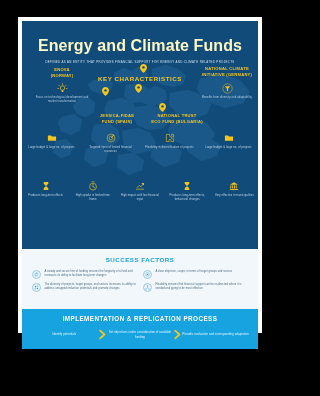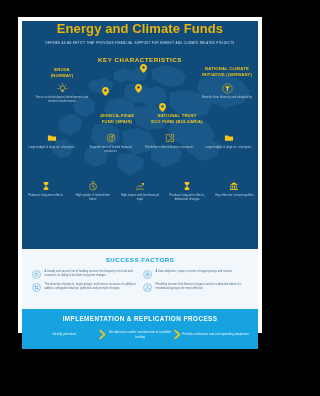--- a/index.html
+++ b/index.html
@@ -22,24 +22,25 @@
   }
   .map-layer {
     position:absolute; inset:0;
     opacity:.30;
     pointer-events:none;
   }
   .hero-inner { position:relative; z-index:2; }
 
   .title {
     text-align:center;
-    color:#eab308;
-    font-size:13px;
+    color:#fef9c3;
+    font-size:16px;
     font-weight:bold;
     letter-spacing:.1px;
+    padding-top:16px;
   }
   .subtitle {
     text-align:center;
     color:#cfe0ee;
     font-size:2.9px;
     letter-spacing:.35px;
     padding-top:5px;
     white-space:nowrap;
   }
   .key-char {

